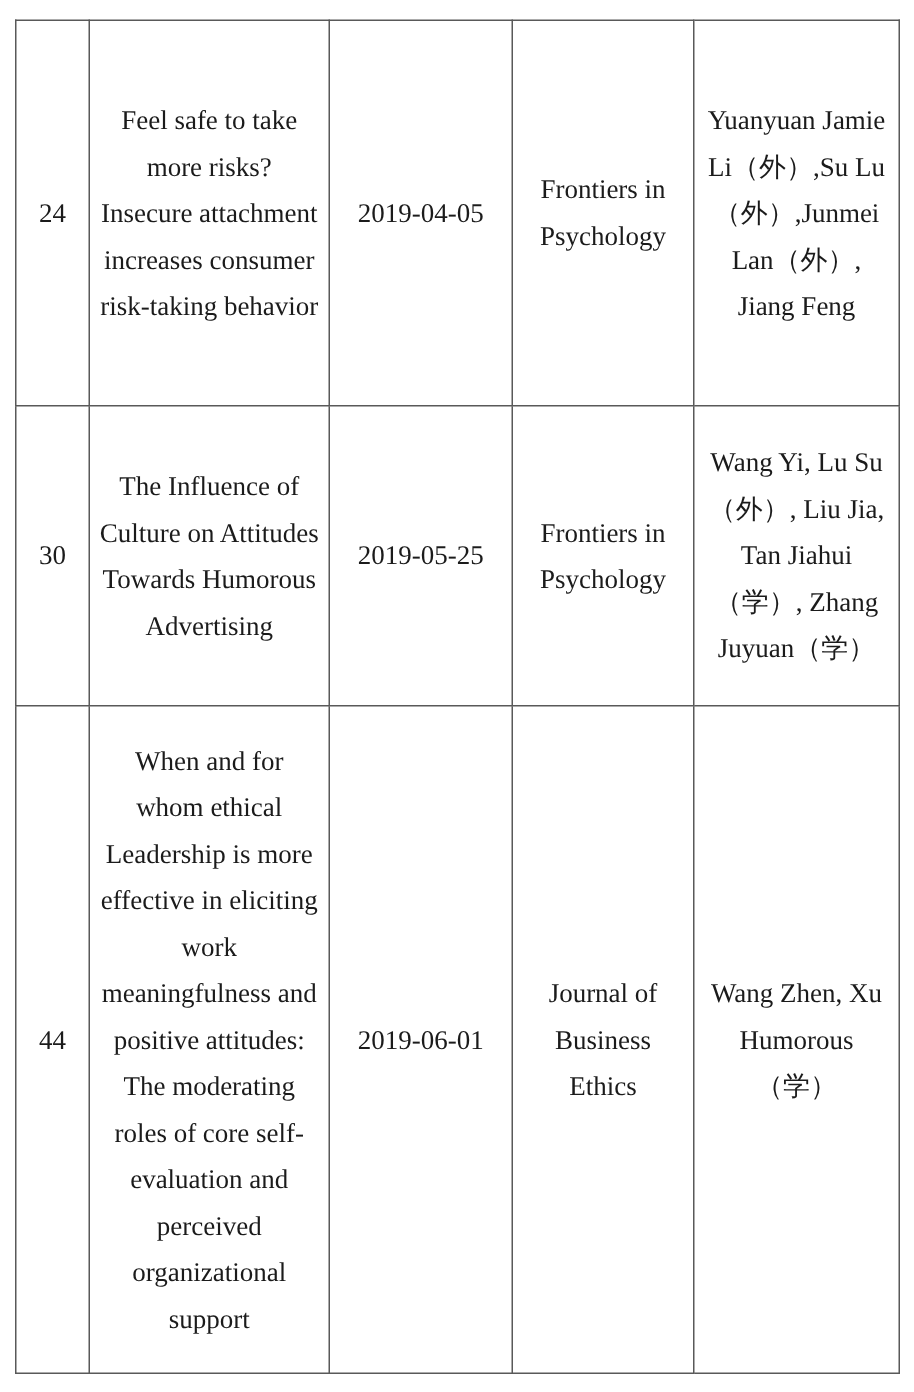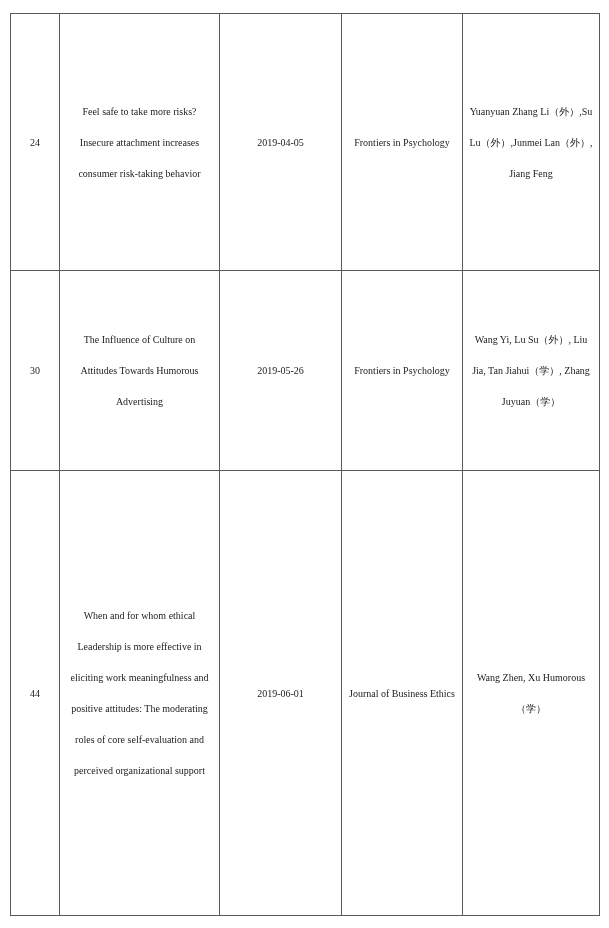--- a/index.html
+++ b/index.html
@@ -25,21 +25,21 @@
     left: 10px;
     top: 13px;
     width: 589px;
     border-collapse: collapse;
     table-layout: fixed;
   }
   table.pub-table td {
     border: 1px solid #595959;
     text-align: center;
     vertical-align: middle;
-    font-size: 10px;
+    font-size: 18px;
     line-height: 31px;
     padding: 4px 6px;
     overflow: hidden;
     word-wrap: break-word;
   }
   tr.row-0 td { height: 248px; }
   tr.row-1 td { height: 191px; }
   tr.row-2 td { height: 436px; }
   td.c-num     { width: 49px;  }
   td.c-title   { width: 160px; padding: 4px 4px; }
@@ -58,26 +58,26 @@
       <col style="width:122px">
       <col style="width:121px">
       <col style="width:137px">
     </colgroup>
     <tbody>
       <tr class="row-0">
         <td class="c-num">24</td>
         <td class="c-title">Feel safe to take more risks? Insecure attachment increases consumer risk-taking behavior</td>
         <td class="c-date">2019-04-05</td>
         <td class="c-journal">Frontiers in Psychology</td>
-        <td class="c-authors">Yuanyuan Zhang Li（外）,Su Lu（外）,Junmei Lan（外）, Jiang Feng</td>
+        <td class="c-authors">Yuanyuan Jamie Li（外）,Su Lu（外）,Junmei Lan（外）, Jiang Feng</td>
       </tr>
       <tr class="row-1">
         <td class="c-num">30</td>
         <td class="c-title">The Influence of Culture on Attitudes Towards Humorous Advertising</td>
-        <td class="c-date">2019-05-26</td>
+        <td class="c-date">2019-05-25</td>
         <td class="c-journal">Frontiers in Psychology</td>
         <td class="c-authors">Wang Yi, Lu Su（外）, Liu Jia, Tan Jiahui（学）, Zhang Juyuan（学）</td>
       </tr>
       <tr class="row-2">
         <td class="c-num">44</td>
         <td class="c-title">When and for whom ethical Leadership is more effective in eliciting work meaningfulness and positive attitudes: The moderating roles of core self-evaluation and perceived organizational support</td>
         <td class="c-date">2019-06-01</td>
         <td class="c-journal">Journal of Business Ethics</td>
         <td class="c-authors">Wang Zhen, Xu Humorous（学）</td>
       </tr>

